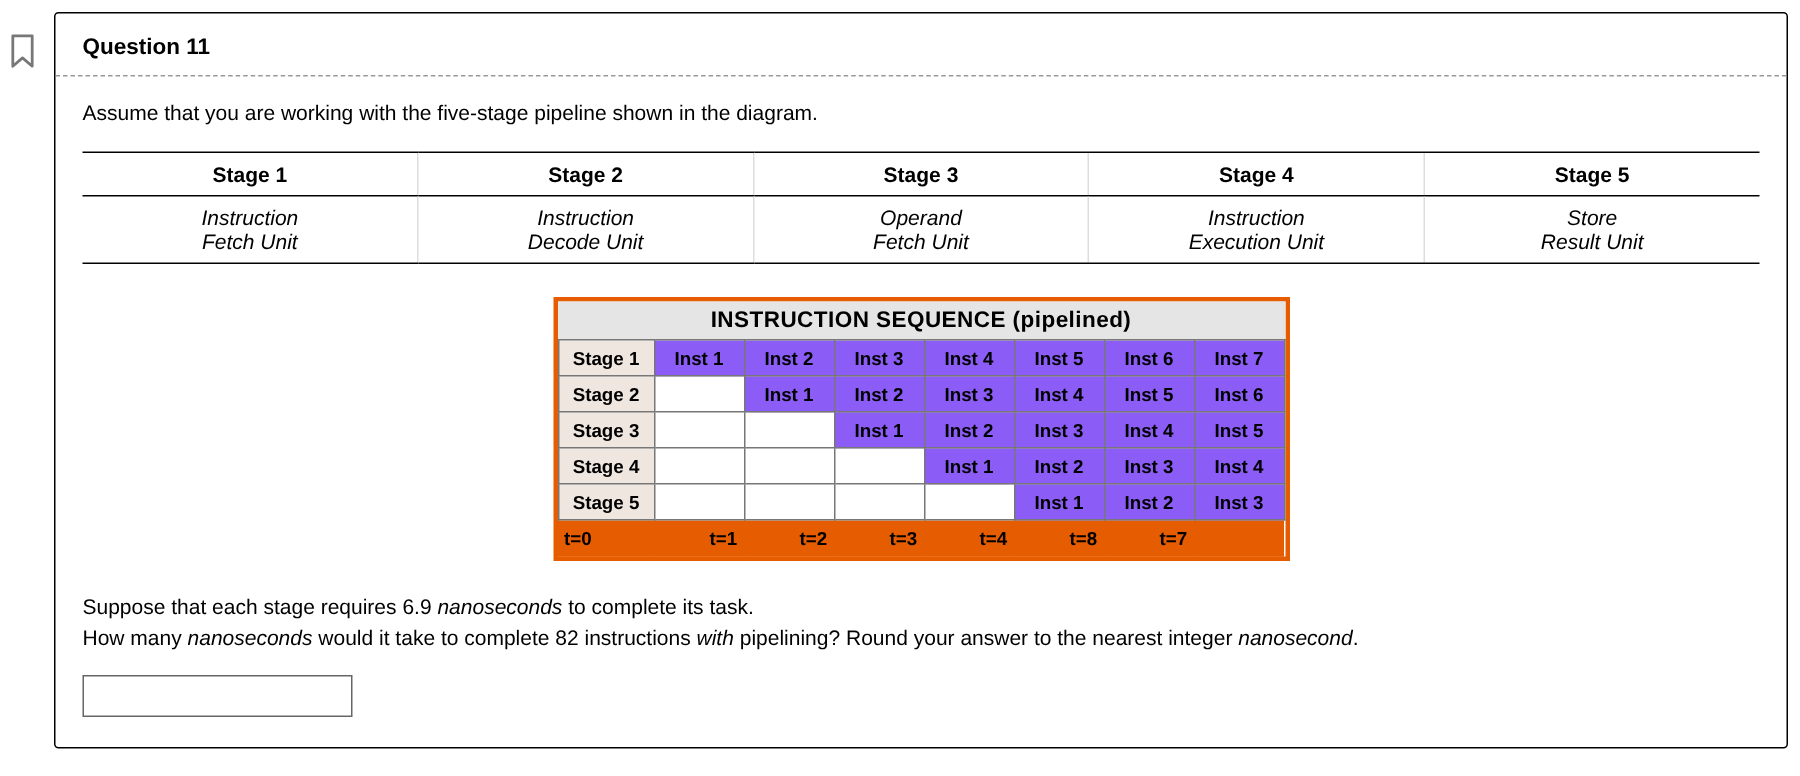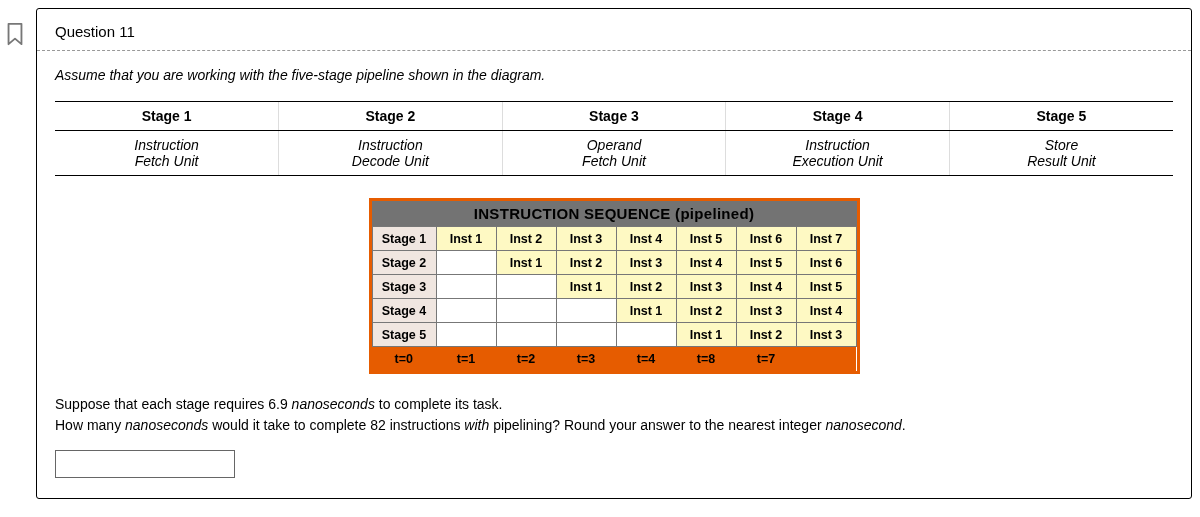--- a/index.html
+++ b/index.html
@@ -21,28 +21,28 @@
   .flag-icon {
     position: absolute;
     left: -28px;
     top: 16px;
     width: 22px;
     height: 24px;
   }
   .flag-icon svg { width: 22px; height: 24px; }
   .q-header {
     padding: 14px 18px 10px 18px;
-    font-weight: normal;
+    font-weight: bold;
     font-size: 15px;
     border-bottom: 1px dashed #999;
   }
   .q-body {
     padding: 16px 18px 20px 18px;
   }
-  .prompt { margin-bottom: 18px; font-style: italic; }
+  .prompt { margin-bottom: 18px; }
 
   .stage-table {
     width: 100%;
     border-collapse: collapse;
     margin-bottom: 22px;
     table-layout: fixed;
   }
   .stage-table th, .stage-table td {
     text-align: center;
     padding: 6px 4px;
@@ -65,21 +65,21 @@
     display: flex;
     justify-content: center;
     margin-bottom: 20px;
   }
   .seq-outer {
     border: 3px solid #e65c00;
     background: #fff;
     font-weight: bold;
   }
   .seq-title {
-    background: #737373;
+    background: #e5e5e5;
     color: #000;
     text-align: center;
     padding: 4px 10px;
     font-size: 15px;
     letter-spacing: .3px;
   }
   .seq-table {
     border-collapse: collapse;
   }
   .seq-table td, .seq-table th {
@@ -90,33 +90,34 @@
     padding: 2px 4px;
     border: 1px solid #777;
     font-weight: bold;
   }
   .seq-table .rowlabel {
     background: #f0e6e0;
     border: 1px solid #777;
     width: 64px;
   }
   .seq-table .inst {
-    background: #fef9c3;
+    background: #8b5cf6;
     color: #000;
   }
   .seq-table .empty {
     background: #fff;
     border: 1px solid #777;
   }
   .seq-table .timerow td {
     background: #e65c00;
     color: #000;
     border: 1px solid #e65c00;
     border-top: 1px solid #777;
     font-size: 12.5px;
+    text-align: right;
   }
   .seq-table .timerow td.first {
     border-left: none;
   }
   .seq-table .timerow td.last {
     border-right: none;
   }
 
   .followup { line-height: 1.5; margin-bottom: 14px; }
   .italic { font-style: italic; }
@@ -215,21 +216,21 @@
             <td class="rowlabel">Stage 5</td>
             <td class="empty"></td>
             <td class="empty"></td>
             <td class="empty"></td>
             <td class="empty"></td>
             <td class="inst">Inst 1</td>
             <td class="inst">Inst 2</td>
             <td class="inst">Inst 3</td>
           </tr>
           <tr class="timerow">
-            <td class="first" style="text-align:center">t=0</td>
+            <td class="first" style="text-align:left">t=0</td>
             <td>t=1</td>
             <td>t=2</td>
             <td>t=3</td>
             <td>t=4</td>
             <td>t=8</td>
             <td>t=7</td>
             <td class="last"></td>
           </tr>
         </tbody>
           </table>

